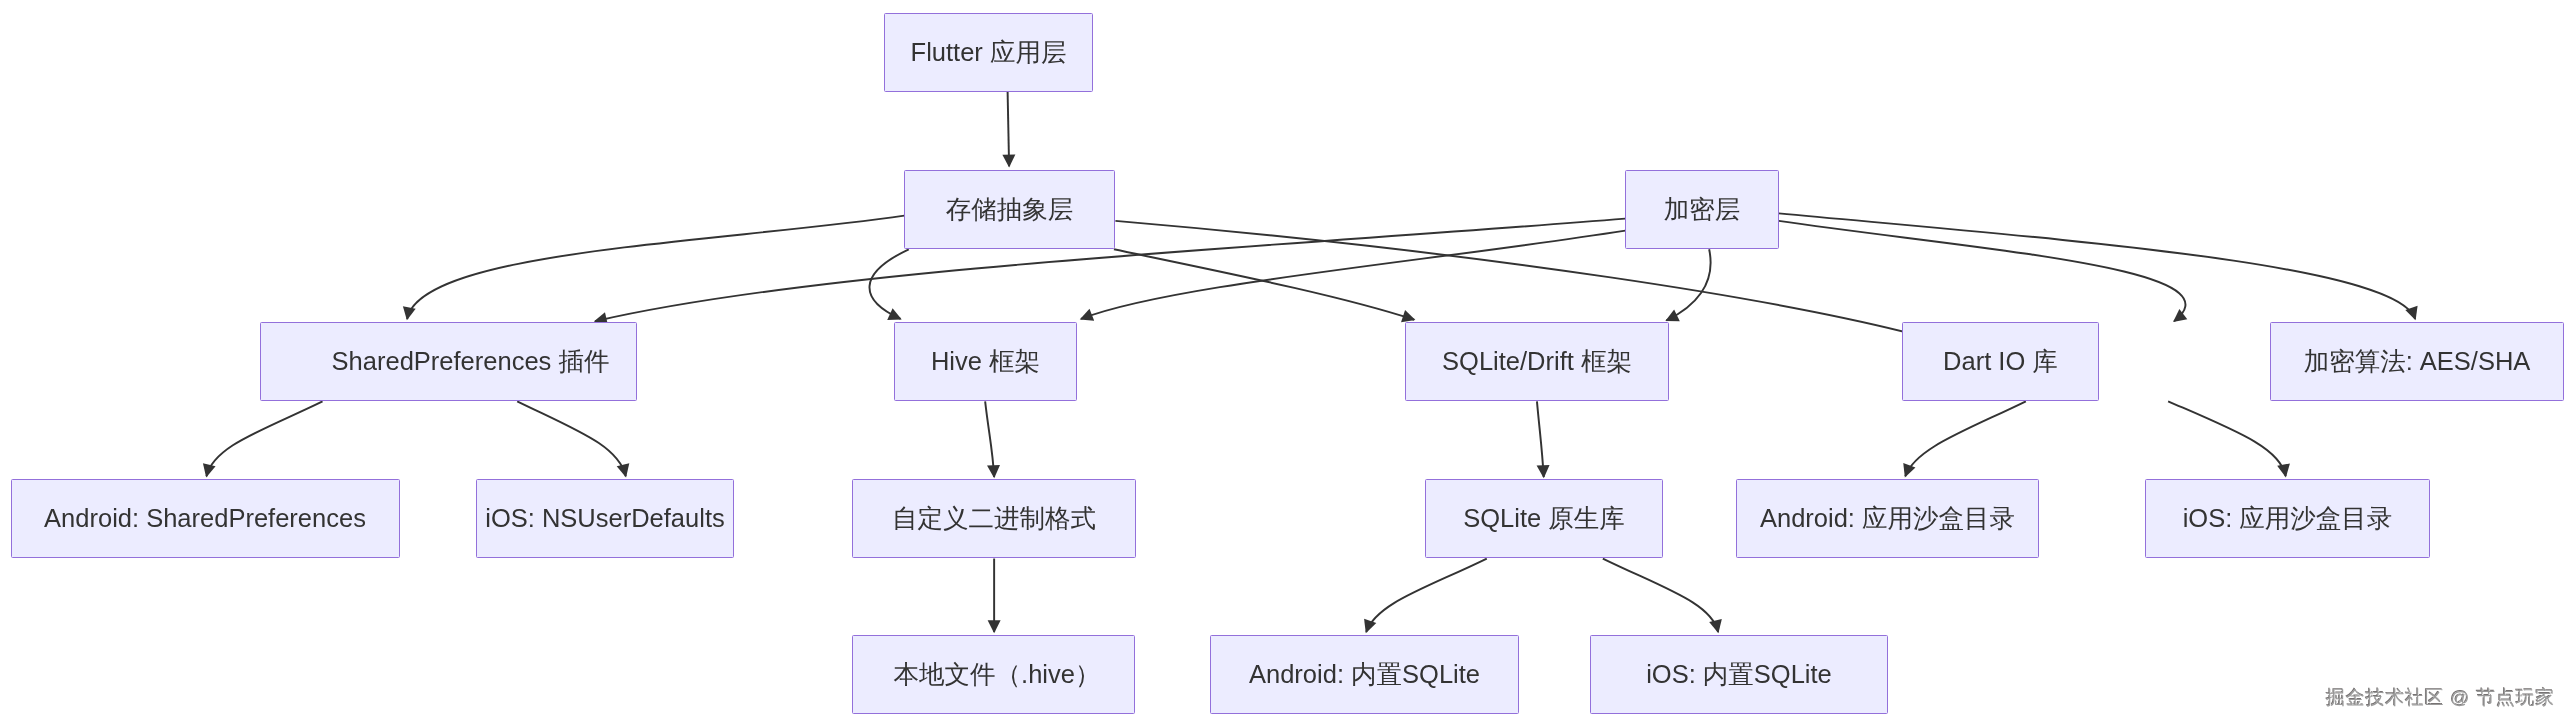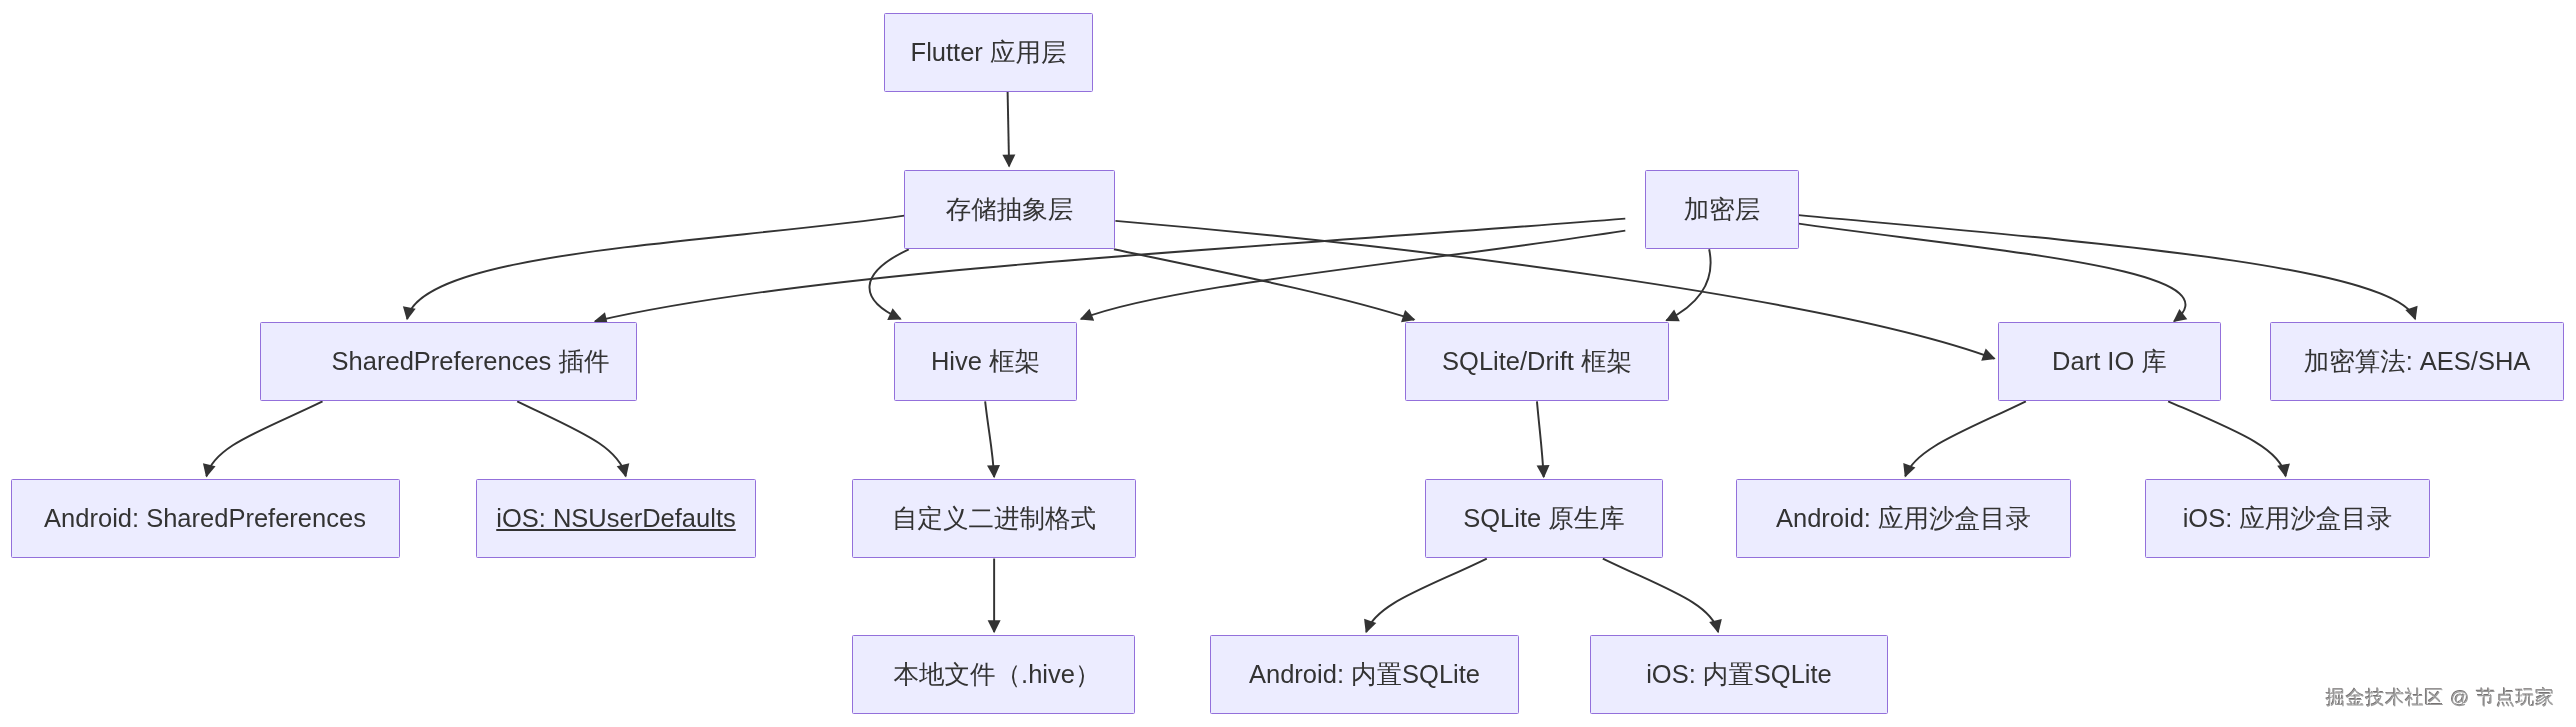--- a/index.html
+++ b/index.html
@@ -82,31 +82,31 @@
         <path class="edge" d="M1985,746 C1905,785 1838,805 1824,844" marker-end="url(#arrow)"></path>
         <path class="edge" d="M2140,746 C2220,785 2285,805 2294,844" marker-end="url(#arrow)"></path>
         <path class="edge" d="M2705,536 C2625,575 2558,598 2544,636" marker-end="url(#arrow)"></path>
         <path class="edge" d="M2895,536 C2985,575 3045,598 3052,636" marker-end="url(#arrow)"></path>
       </g>
   </svg>
 
   <div id="nodes-layer">
       <div class="node" style="left: 884px; top: 12.7px; width: 209px;">Flutter 应用层</div>
       <div class="node" style="left: 904px; top: 170px; width: 211px;">存储抽象层</div>
-      <div class="node" style="left: 1625px; top: 170px; width: 154px; margin-left: 20px;">加密层</div>
+      <div class="node" style="left: 1625px; top: 170px; width: 154px;">加密层</div>
       <div class="node" style="left: 260px; top: 322px; width: 377px; padding-left: 44px;">SharedPreferences 插件</div>
       <div class="node" style="left: 894px; top: 322px; width: 183px;">Hive 框架</div>
       <div class="node" style="left: 1405px; top: 322px; width: 264px;">SQLite/Drift 框架</div>
-      <div class="node" style="left: 1998px; top: 322px; width: 223px;">Dart IO 库</div>
+      <div class="node" style="left: 1902px; top: 322px; width: 197px;">Dart IO 库</div>
       <div class="node" style="left: 2270px; top: 322px; width: 294px;">加密算法: AES/SHA</div>
       <div class="node" style="left: 10.5px; top: 479px; width: 389px;">Android: SharedPreferences</div>
-      <div class="node" style="left: 476px; top: 479px; width: 280px; text-decoration: underline;">iOS: NSUserDefaults</div>
+      <div class="node" style="left: 476px; top: 479px; width: 258px;">iOS: NSUserDefaults</div>
       <div class="node" style="left: 852px; top: 479px; width: 284px;">自定义二进制格式</div>
       <div class="node" style="left: 1425px; top: 479px; width: 238px;">SQLite 原生库</div>
-      <div class="node" style="left: 1736px; top: 479px; width: 335px;">Android: 应用沙盒目录</div>
+      <div class="node" style="left: 1736px; top: 479px; width: 303px;">Android: 应用沙盒目录</div>
       <div class="node" style="left: 2145px; top: 479px; width: 285px;">iOS: 应用沙盒目录</div>
       <div class="node" style="left: 852px; top: 635px; width: 283px; padding-left: 7px;">本地文件（.hive）</div>
       <div class="node" style="left: 1210px; top: 635px; width: 309px;">Android: 内置SQLite</div>
       <div class="node" style="left: 1590px; top: 635px; width: 298px;">iOS: 内置SQLite</div>
     </div>
 
   <div class="watermark">掘金技术社区 @ 节点玩家</div>
 </div>
 
 

